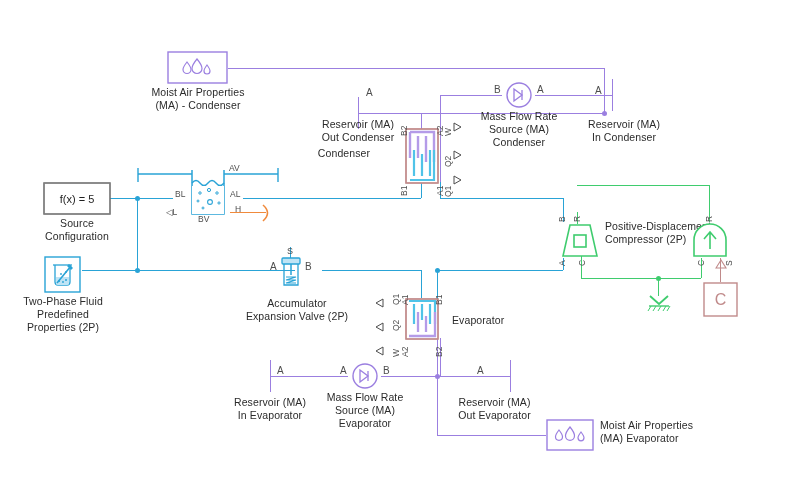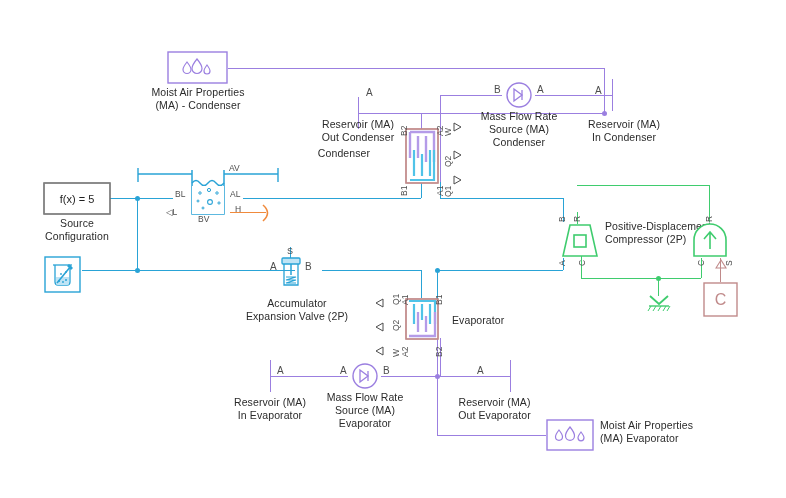--- a/index.html
+++ b/index.html
@@ -141,20 +141,23 @@
       <path d="M12 28 L12 21 L25 21 L25 28 Q25 29 23 29 L14 29 Q12 29 12 28 Z" fill="#bfe4f5" stroke="none"></path>
       <path d="M13 27 L27 10" stroke="#29a3d6" stroke-width="1.6"></path>
       <path d="M25 8 L29 12 L27 14 L23 10 Z" fill="#29a3d6"></path>
       <circle cx="15" cy="25" r="1.1" fill="#29a3d6"></circle>
       <circle cx="19" cy="26" r="0.9" fill="#29a3d6"></circle>
       <circle cx="22" cy="24" r="1" fill="#29a3d6"></circle>
       <circle cx="17" cy="18" r="0.9" fill="#29a3d6"></circle>
       <circle cx="22" cy="16" r="0.9" fill="#29a3d6"></circle>
     </svg>
   </div>
+  <div class="lbl" style="left:3px;top:295px;width:120px;">Two-Phase Fluid
+Predefined
+Properties (2P)</div>
 
   <div class="blk" style="left:172px;top:166px;width:72px;height:54px;">
     <svg width="72" height="54">
 
       <path d="M20 4 L20 48 L52 48 L52 4" fill="none" stroke="#29a3d6" stroke-width="1.5"></path>
 
       <path d="M20 17 q4 -5 8 0 q4 5 8 0 q4 -5 8 0 q4 5 8 0" fill="none" stroke="#29a3d6" stroke-width="1.4"></path>
 
       <path d="M20 20 L20 48 L52 48 L52 20 Z" fill="#ffffff"></path>
 

